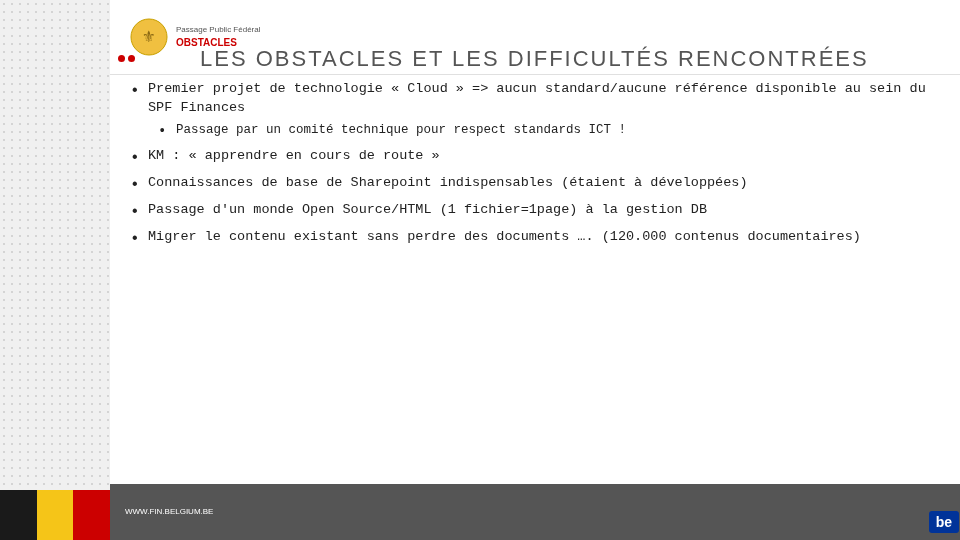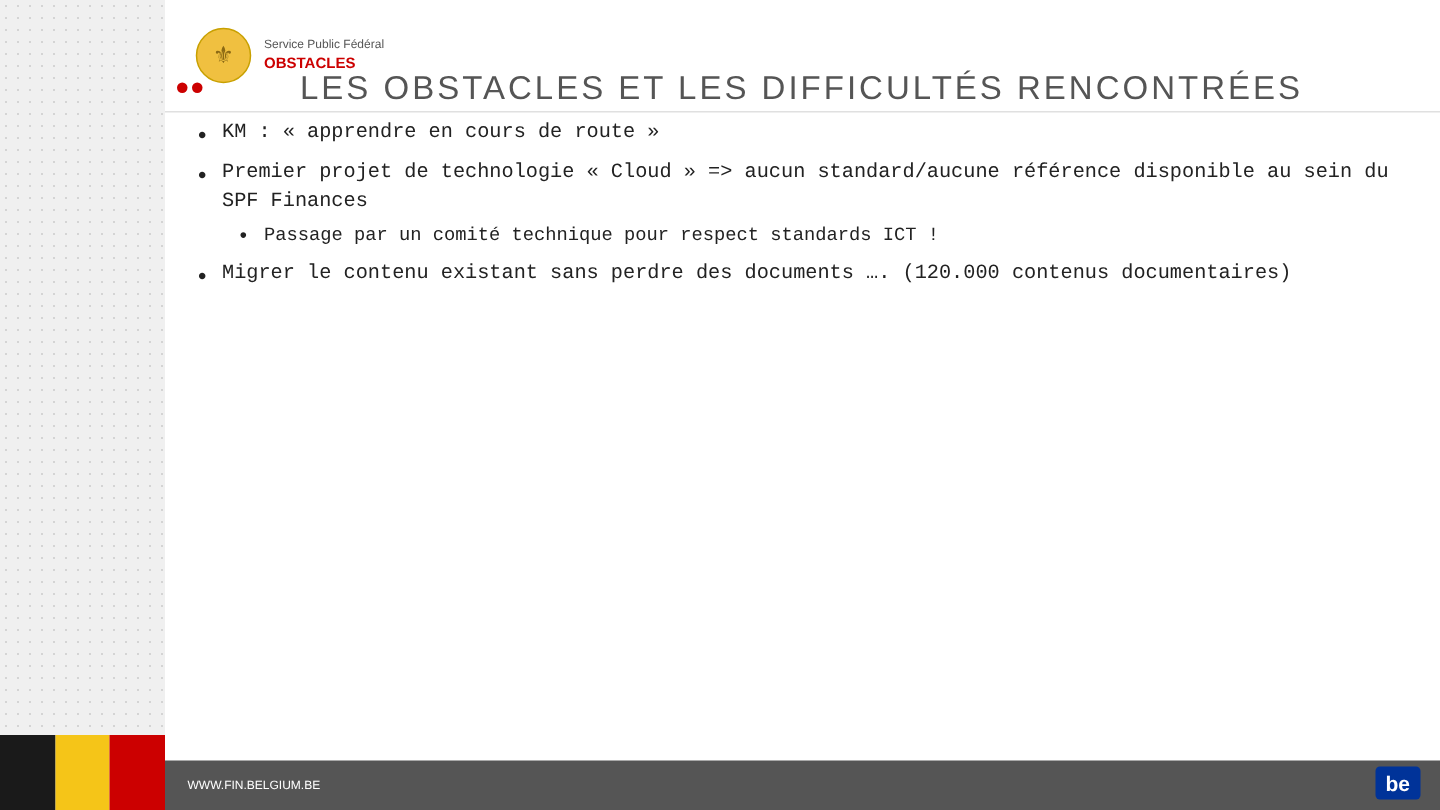--- a/index.html
+++ b/index.html
@@ -180,37 +180,37 @@
       color: #222;
       font-size: 14px;
     }
 
     
     .footer {
       position: absolute;
       bottom: 0;
       left: 110px;
       right: 0;
-      height: 33px;
+      height: 56px;
       background: #555;
       display: flex;
       align-items: center;
       padding: 0 15px;
     }
 
     .footer-text {
       font-family: Arial, sans-serif;
       font-size: 8px;
       color: #fff;
       line-height: 1.5;
     }
 
     .footer-logo {
       position: absolute;
-      right: 13px;
+      right: 1px;
       bottom: 8px;
     }
 
     .be-logo {
       background: #003399;
       color: #fff;
       font-family: Arial, sans-serif;
       font-weight: bold;
       font-size: 14px;
       padding: 3px 7px;
@@ -247,54 +247,60 @@
   </div>
 
   <div class="header">
     <div class="logo-area">
 
       <svg class="logo-emblem" viewBox="0 0 38 38" xmlns="http://www.w3.org/2000/svg">
         <circle cx="19" cy="19" r="18" fill="#f0c040" stroke="#c8a000" stroke-width="1"></circle>
         <text x="19" y="24" text-anchor="middle" font-size="18" fill="#8B6914">⚜</text>
       </svg>
       <div class="logo-text">
-        <div class="service">Service Public
+        <div class="service">Passage Public
 Fédéral</div>
         <div class="finances">OBSTACLES</div>
       </div>
     </div>
   </div>
 
   <div class="red-dots">
     <div class="red-dot"></div>
     <div class="red-dot"></div>
   </div>
 
   <div class="title-area">
     <h1 class="slide-title">LES OBSTACLES ET LES DIFFICULTÉS RENCONTRÉES</h1>
   </div>
 
   <div class="content">
     <ul class="bullet-list">
-
-      <li>
-        <span>KM : « apprendre en cours de route »</span>
-      </li>
 
       <li>
         <span>Premier projet de technologie « Cloud » =&gt; aucun standard/aucune référence disponible au sein du SPF Finances</span>
         <ul class="sub-bullet-list">
           <li>
             <span>Passage par un comité technique pour respect standards ICT !</span>
           </li>
         </ul>
       </li>
 
-
-
+      <li>
+        <span>KM : « apprendre en cours de route »</span>
+      </li>
+
+
+      <li>
+        <span>Connaissances de base de Sharepoint indispensables (étaient à développées)</span>
+      </li>
+
+      <li>
+        <span>Passage d'un monde Open Source/HTML (1 fichier=1page) à la gestion DB</span>
+      </li>
 
 
       <li>
         <span>Migrer le contenu existant sans perdre des documents …. (120.000 contenus documentaires)</span>
       </li>
 
     </ul>
   </div>
 
   <div class="footer">

